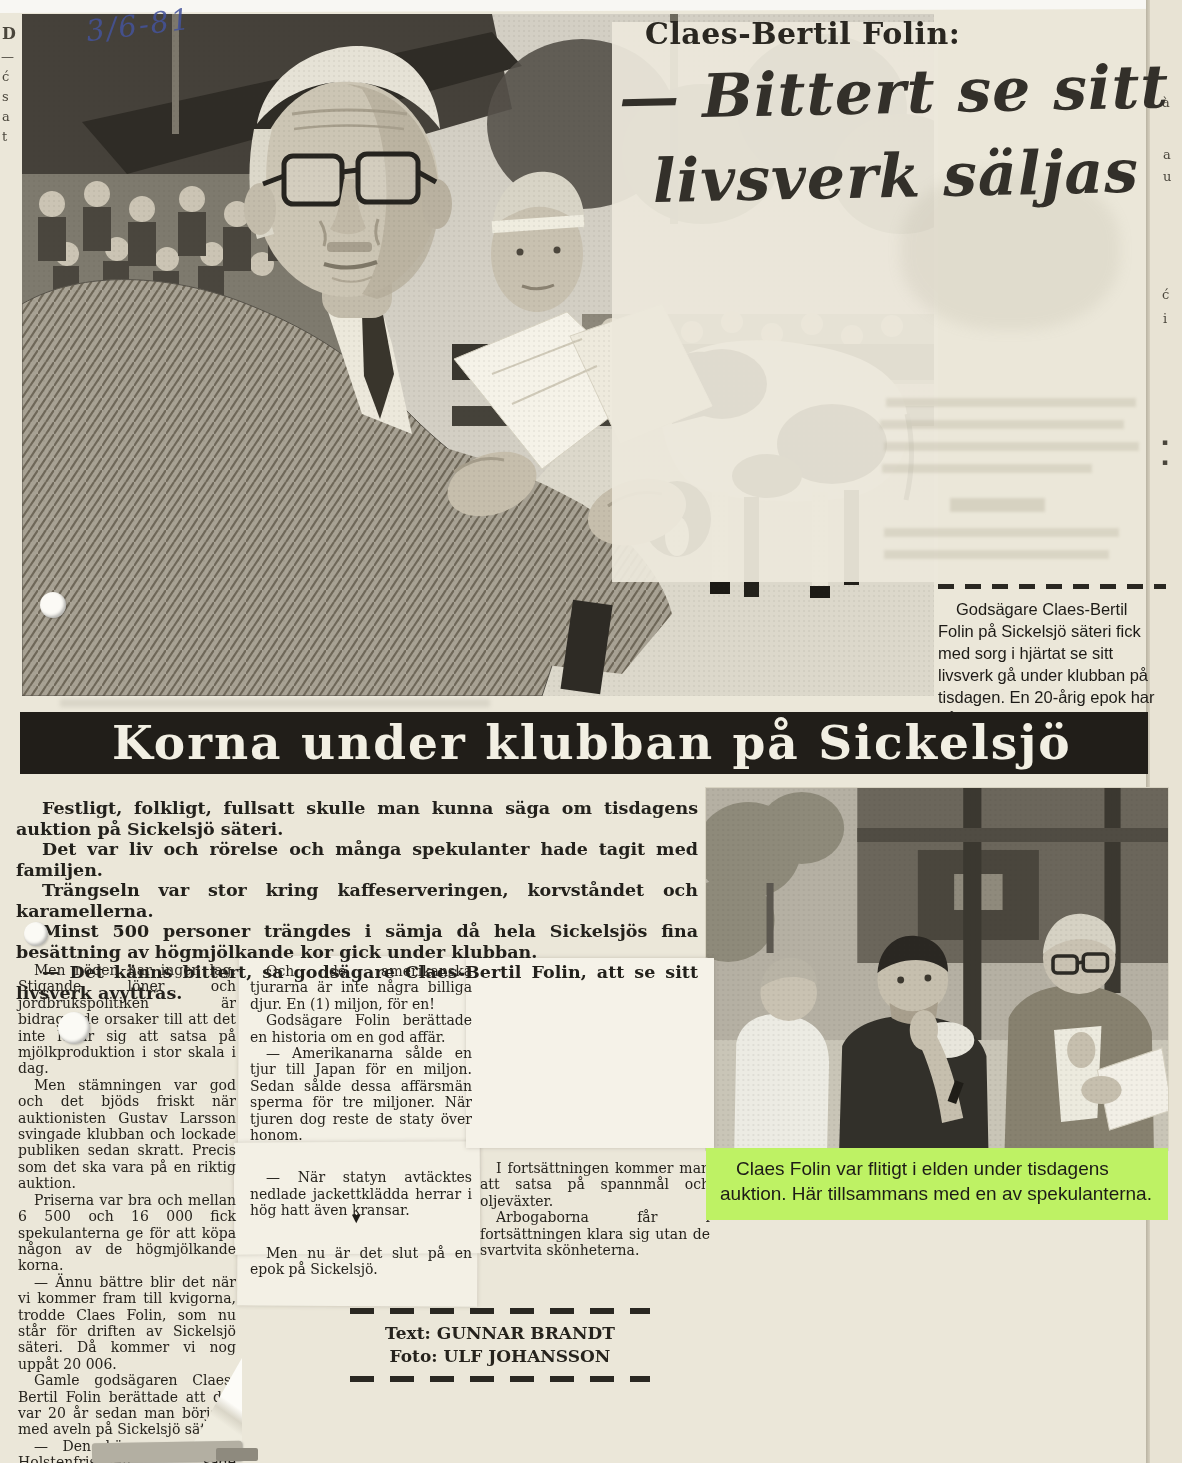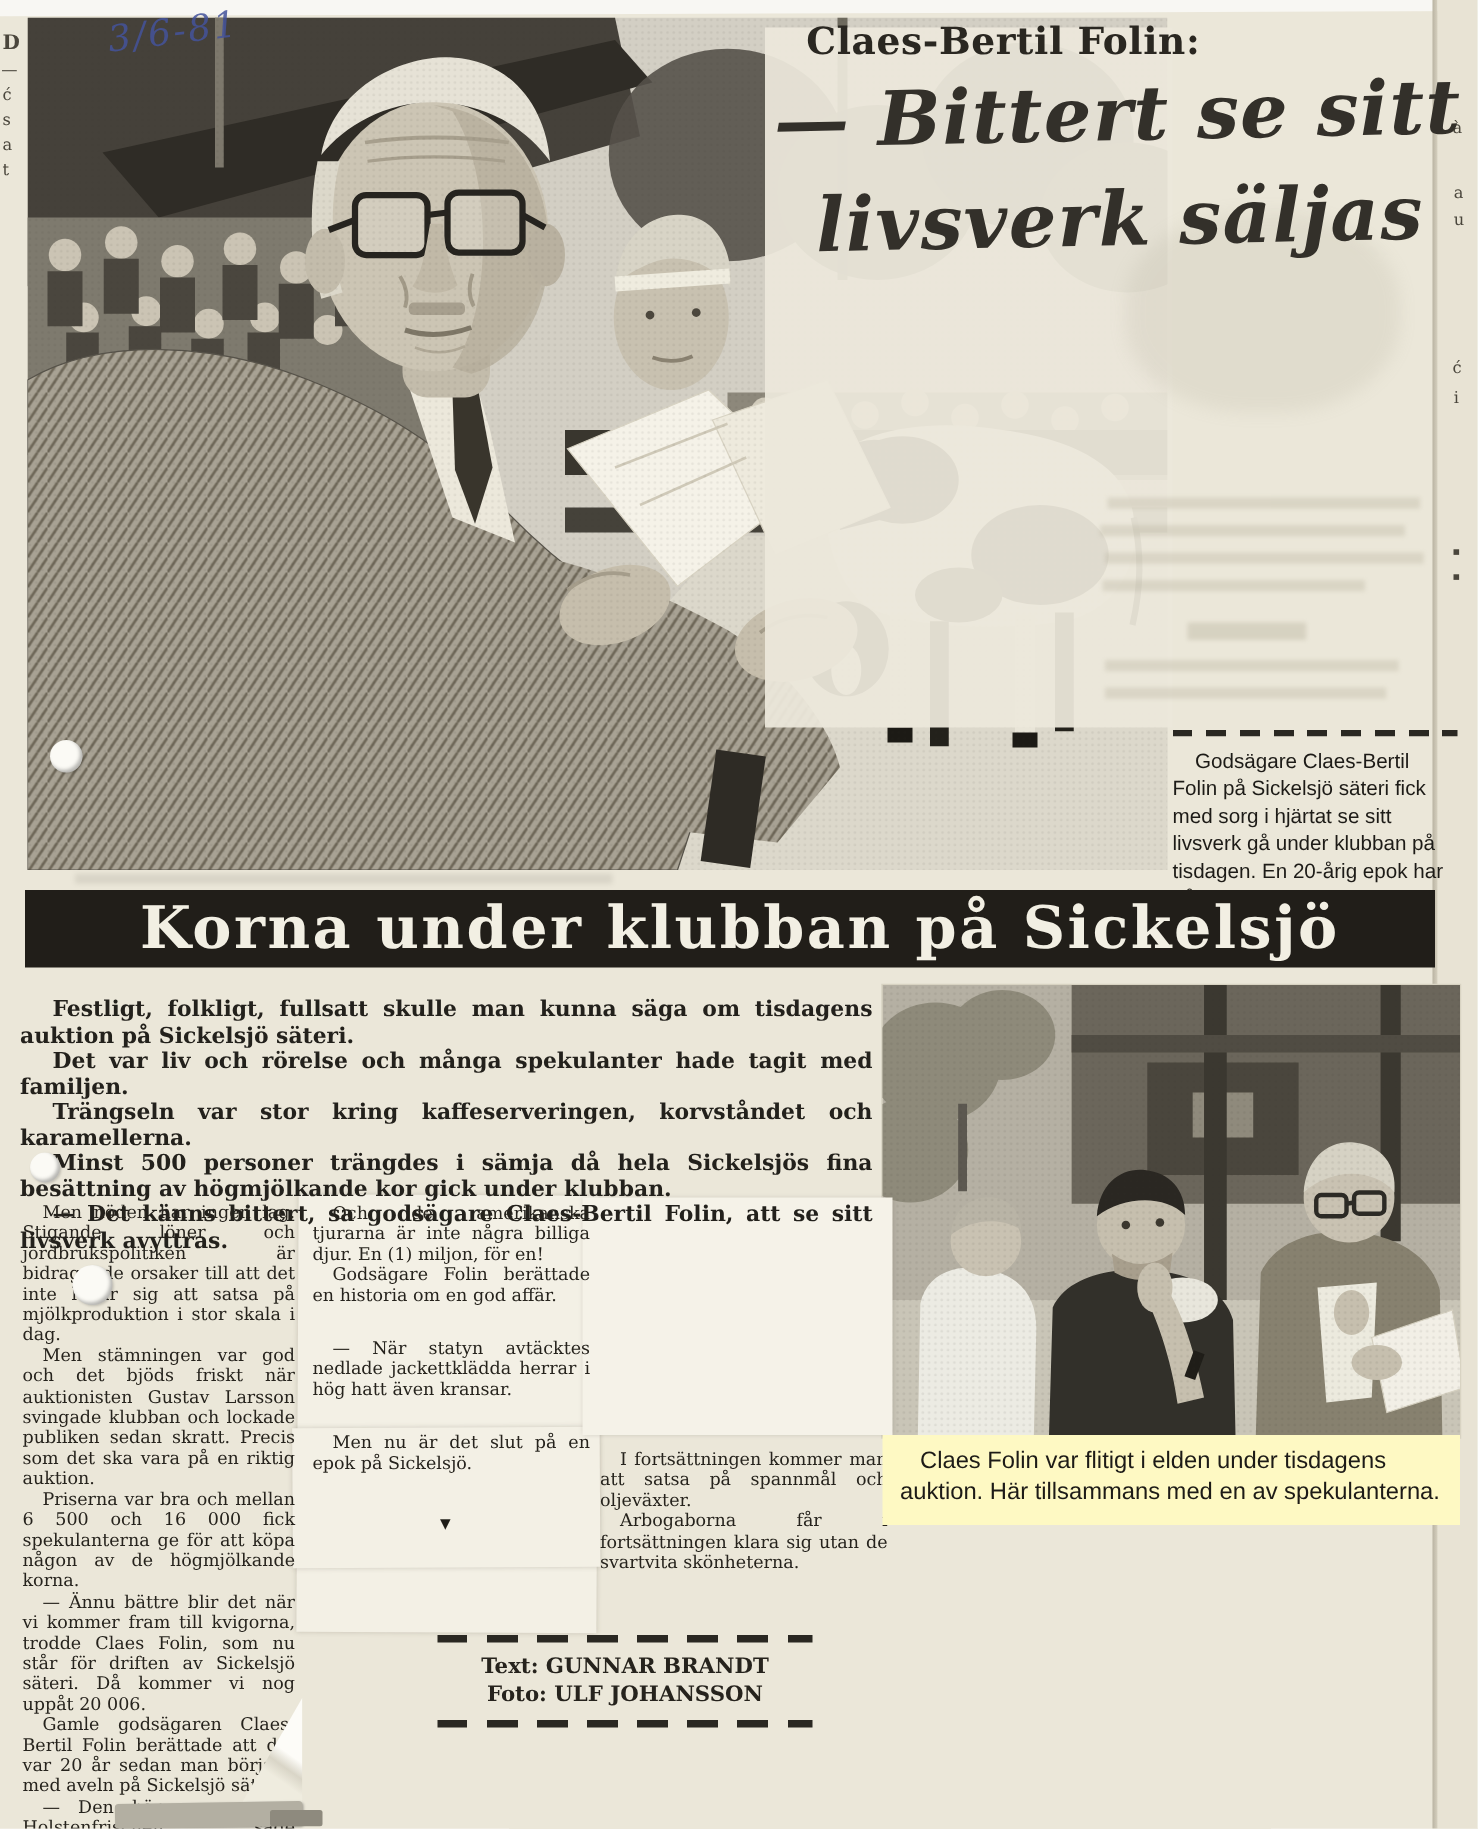--- a/index.html
+++ b/index.html
@@ -45,21 +45,21 @@
   .col p{margin:0;text-indent:16px;}
   .col1{left:18px;top:962px;width:218px;}
   .col2{left:250px;top:963px;width:222px;}
   .col3{left:480px;top:1160px;width:230px;}
   .col2 .sp{margin-top:26px;}
   .marker{left:352px;top:1212px;font-size:11px;color:#1e1c17;z-index:4;}
   
   .credits{left:350px;top:1300px;width:300px;text-align:center;z-index:3;font-weight:bold;font-size:17px;line-height:23px;color:#26231d;}
   .credits .dash{height:6px;background:repeating-linear-gradient(90deg,#2a2822 0 24px,transparent 24px 40px);margin:8px 0;}
   
-  .cap2{left:706px;top:1148px;width:462px;background:#fef9c3;z-index:3;box-sizing:border-box;
+  .cap2{left:706px;top:1148px;width:462px;background:#bef264;z-index:3;box-sizing:border-box;
         padding:8px 10px 14px 14px;font-family:"Liberation Sans",sans-serif;font-size:19px;line-height:25px;color:#1d1b17;}
   .cap2 p{margin:0;text-indent:16px;}
   
   .hole{border-radius:50%;background:#fbfaf5;box-shadow:inset -2px -2px 3px rgba(0,0,0,.28),1px 1px 2px rgba(0,0,0,.18);z-index:10;}
   .curl{left:188px;top:1358px;width:54px;height:94px;z-index:9;
         background:linear-gradient(215deg,#fdfcf8 40%,#d9d5c7 50%,#efecdf 60%);
         clip-path:polygon(100% 0,100% 100%,0 100%);box-shadow:-2px -2px 4px rgba(0,0,0,.15);}
   .scrap{left:92px;top:1442px;width:150px;height:20px;background:#b3afa2;border-radius:3px;
          transform:rotate(-1deg);box-shadow:1px 1px 2px rgba(0,0,0,.3);z-index:9;}
   .scrap2{left:216px;top:1448px;width:42px;height:13px;background:#8e8a7e;border-radius:2px;z-index:9;}
@@ -282,20 +282,21 @@
     <p>Men stämningen var god och det bjöds friskt när auktionisten Gustav Larsson svingade klubban och lockade publiken sedan skratt. Precis som det ska vara på en riktig auktion.</p>
     <p>Priserna var bra och mellan 6 500 och 16 000 fick spekulanterna ge för att köpa någon av de högmjölkande korna.</p>
     <p>— Ännu bättre blir det när vi kommer fram till kvigorna, trodde Claes Folin, som nu står för driften av Sickelsjö säteri. Då kommer vi nog uppåt 20 006.</p>
     <p>Gamle godsägaren Claes-Bertil Folin berättade att det var 20 år sedan man började med aveln på Sickelsjö säteri.</p>
     <p>— Den här rasen heter Holstenfrischen, sade godsägare. Sedan har vi genom inslag amerikansk ras förbättrat kvalitén.</p>
   </div>
 
   <div class="abs col col2">
     <p>Och de amerikanska tjurarna är inte några billiga djur. En (1) miljon, för en!</p>
     <p>Godsägare Folin berättade en historia om en god affär.</p>
+    <p>— Amerikanarna sålde en tjur till Japan för en miljon. Sedan sålde dessa affärsmän sperma för tre miljoner. När tjuren dog reste de staty över honom.</p>
     <p class="sp">— När statyn avtäcktes nedlade jackettklädda herrar i hög hatt även kransar.</p>
     <p class="sp">Men nu är det slut på en epok på Sickelsjö.</p>
   </div>
   <div class="abs marker">▼</div>
 
   <div class="abs col col3">
     <p>I fortsättningen kommer man att satsa på spannmål och oljeväxter.</p>
     <p>Arbogaborna får i fortsättningen klara sig utan de svartvita skönheterna.</p>
   </div>
 

